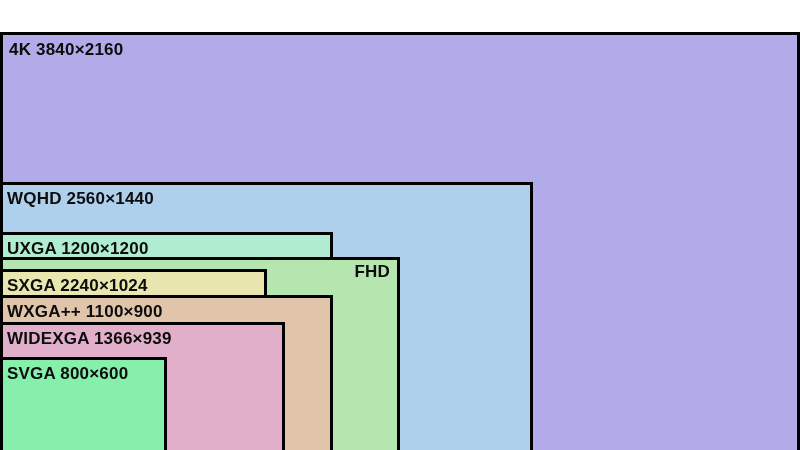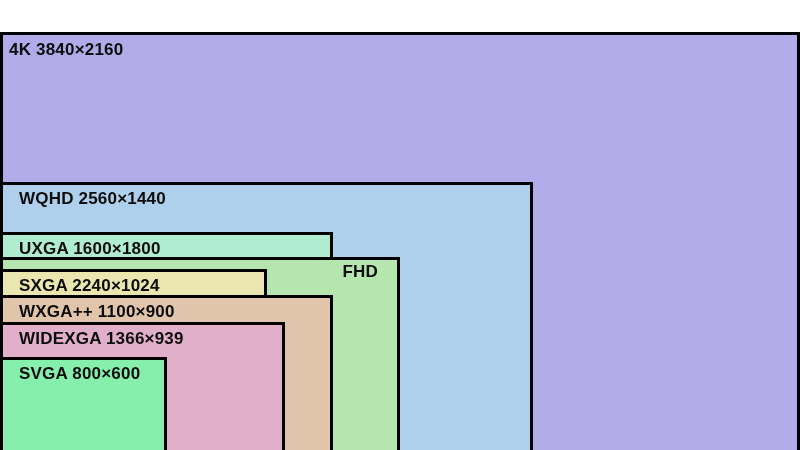--- a/index.html
+++ b/index.html
@@ -28,50 +28,50 @@
     left: 0;
     bottom: 0;
     box-sizing: border-box;
     border-top: 3px solid #000000;
     border-right: 3px solid #000000;
   }
   .res-label {
     position: absolute;
     top: 0;
     left: 0;
-    padding: 4px 19px;
+    padding: 4px 7px;
     font-weight: 800;
     font-size: 17px;
     line-height: 1.15;
     letter-spacing: 0.2px;
     color: #0c0c0c;
     white-space: nowrap;
   }
   .res-label.right {
     left: auto;
-    right: 12px;
+    right: 0;
     text-align: right;
     padding: 2px 7px;
   }
   .res-label.base {
     padding: 8px 9px;
     z-index: 30;
   }
 </style>
 </head>
 <body>
 
 <div class="stage" id="stage" style="width: 800px; height: 450px; background: rgb(178, 171, 233);">
   <div class="res-label base">4K 3840×2160</div>
   <div class="frame"></div>
 <div class="res-box" style="width: 533.3px; height: 300px; background: rgb(174, 208, 236); z-index: 1;">
       <div class="res-label">WQHD 2560×1440</div>
     </div>
     <div class="res-box" style="width: 333.3px; height: 250px; background: rgb(176, 236, 208); z-index: 2;">
-      <div class="res-label">UXGA 1600×1800</div>
+      <div class="res-label">UXGA 1200×1200</div>
     </div>
     <div class="res-box" style="width: 400px; height: 225px; background: rgb(182, 230, 175); z-index: 3;">
       <div class="res-label right">
         <div>FHD</div>
       </div>
     </div>
     <div class="res-box" style="width: 266.7px; height: 213.3px; background: rgb(233, 231, 175); z-index: 4;">
       <div class="res-label">SXGA 2240×1024</div>
     </div>
     <div class="res-box" style="width: 333.3px; height: 187.5px; background: rgb(225, 197, 171); z-index: 5;">

